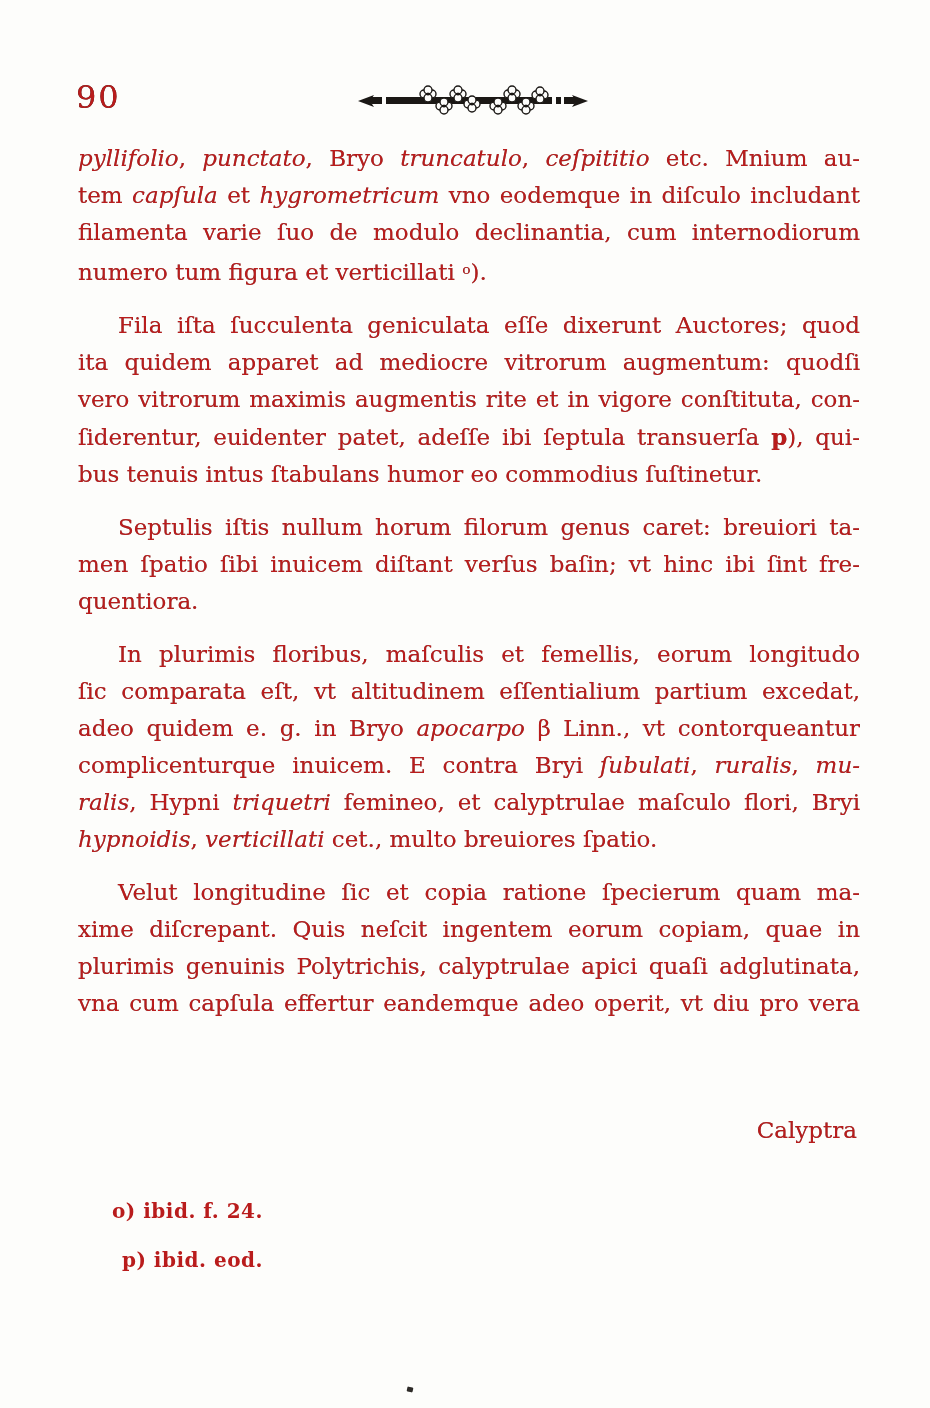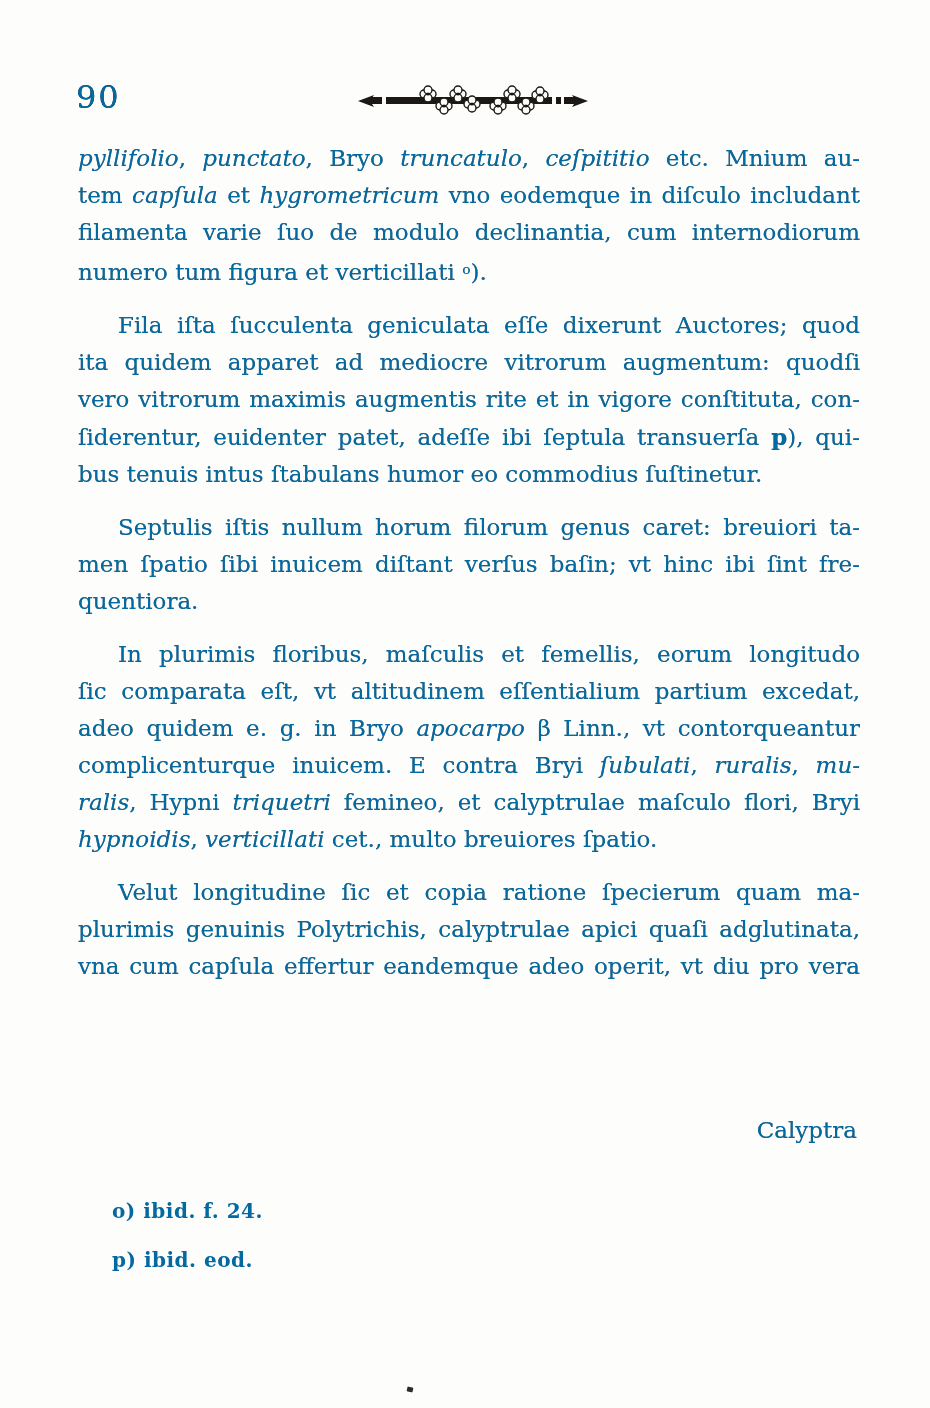--- a/index.html
+++ b/index.html
@@ -55,37 +55,37 @@
   }
   
   .footnotes {
     position: absolute;
     left: 112px;
     top: 1196px;
     font-size: 20px;
     font-weight: bold;
     letter-spacing: 0.5px;
   }
-  .footnote { margin-bottom: 19px; line-height: 30px; }
+  .footnote { margin-bottom: 19px; line-height: 30px; text-align: right; }
   
   .ink-speck {
     position: absolute;
     left: 407px;
     top: 1387px;
     width: 6px;
     height: 5px;
     background: #2e2b28;
     transform: rotate(12deg);
     border-radius: 1px;
   }
 </style>
 </head>
 <body>
 
-<div class="page" style="background: rgb(253, 253, 251); color: #0369a1;">
+<div class="page" style="background: rgb(253, 253, 251); color: #b91c1c;">
 
   <div class="pagenum">90</div>
 
   <div class="ornament">
     <svg viewBox="0 0 234 38" width="234" height="38" xmlns="http://www.w3.org/2000/svg">
       <g fill="#1b1815" stroke="none">
         <path d="M2 19 L18 13 L14 19 L18 25 Z"></path>
         <rect x="14" y="15" width="206" height="7" rx="2"></rect>
         <path d="M232 19 L216 13 L220 19 L216 25 Z"></path>
       </g>
@@ -185,20 +185,21 @@
       <div class="paragraph">
         <div class="line indent"><span>In plurimis floribus, maſculis et femellis, eorum longitudo</span></div>
         <div class="line"><span>ſic comparata eſt, vt altitudinem eſſentialium partium excedat,</span></div>
         <div class="line"><span>adeo quidem e. g. in Bryo </span><span class="it">apocarpo</span><span> β Linn., vt contorqueantur</span></div>
         <div class="line"><span>complicenturque inuicem. E contra Bryi </span><span class="it">ſubulati</span><span>, </span><span class="it">ruralis</span><span>, </span><span class="it">mu-</span></div>
         <div class="line"><span class="it">ralis</span><span>, Hypni </span><span class="it">triquetri</span><span> femineo, et calyptrulae maſculo flori, Bryi</span></div>
         <div class="line last"><span class="it">hypnoidis</span><span>, </span><span class="it">verticillati</span><span> cet., multo breuiores ſpatio.</span></div>
       </div>
       <div class="paragraph">
         <div class="line indent"><span>Velut longitudine ſic et copia ratione ſpecierum quam ma-</span></div>
+        <div class="line"><span>xime diſcrepant. Quis neſcit ingentem eorum copiam, quae in</span></div>
         <div class="line"><span>plurimis genuinis Polytrichis, calyptrulae apici quaſi adglutinata,</span></div>
         <div class="line"><span>vna cum capſula effertur eandemque adeo operit, vt diu pro vera</span></div>
       </div>
     </div>
 
   <div class="catchword">Calyptra</div>
 
   <div class="footnotes">
       <div class="footnote">o) ibid. f. 24.</div>
       <div class="footnote">p) ibid. eod.</div>

